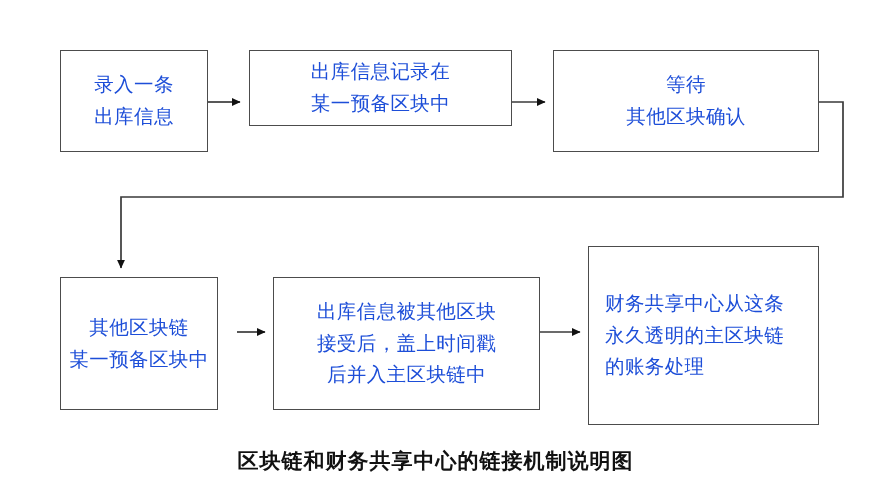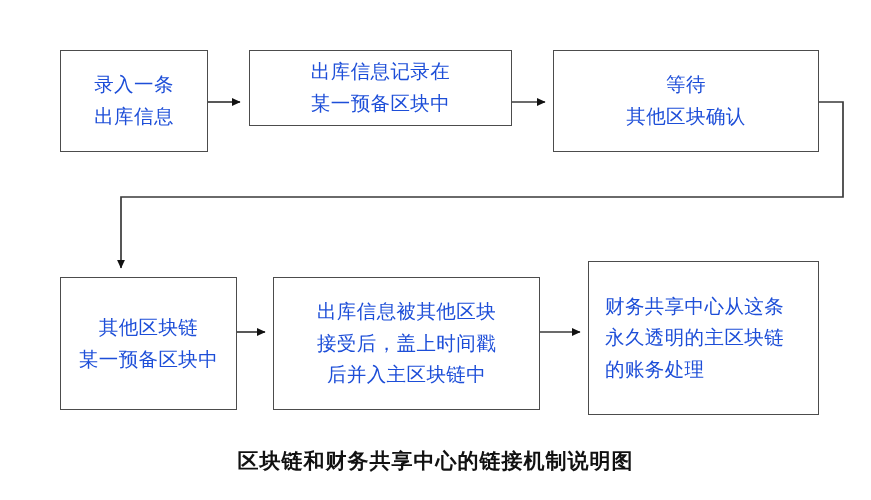--- a/index.html
+++ b/index.html
@@ -40,23 +40,23 @@
     font-size: 19.5px;
     line-height: 1.62;
     letter-spacing: 0.4px;
     text-align: center;
     white-space: nowrap;
   }
   .node .ln { display: block; }
   #n1 { left: 60px;  top: 50px;  width: 148px; height: 102px; }
   #n2 { left: 249px; top: 50px;  width: 263px; height: 76px; }
   #n3 { left: 553px; top: 50px;  width: 266px; height: 102px; justify-content: center; }
-  #n4 { left: 60px;  top: 277px; width: 177px; height: 133px; }
+  #n4 { left: 60px;  top: 277px; width: 158px; height: 133px; }
   #n5 { left: 273px; top: 277px; width: 267px; height: 133px; text-align: right; }
-  #n6 { left: 588px; top: 261px; width: 231px; height: 154px; }
+  #n6 { left: 588px; top: 246px; width: 231px; height: 179px; }
   #n6 { align-items: flex-start; padding-left: 16px; text-align: left; }
   #caption {
     position: absolute;
     left: 0;
     top: 447px;
     width: 871px;
     text-align: center;
     font-family: "DejaVu Serif", "Liberation Serif", serif;
     font-size: 21px;
     font-weight: bold;

